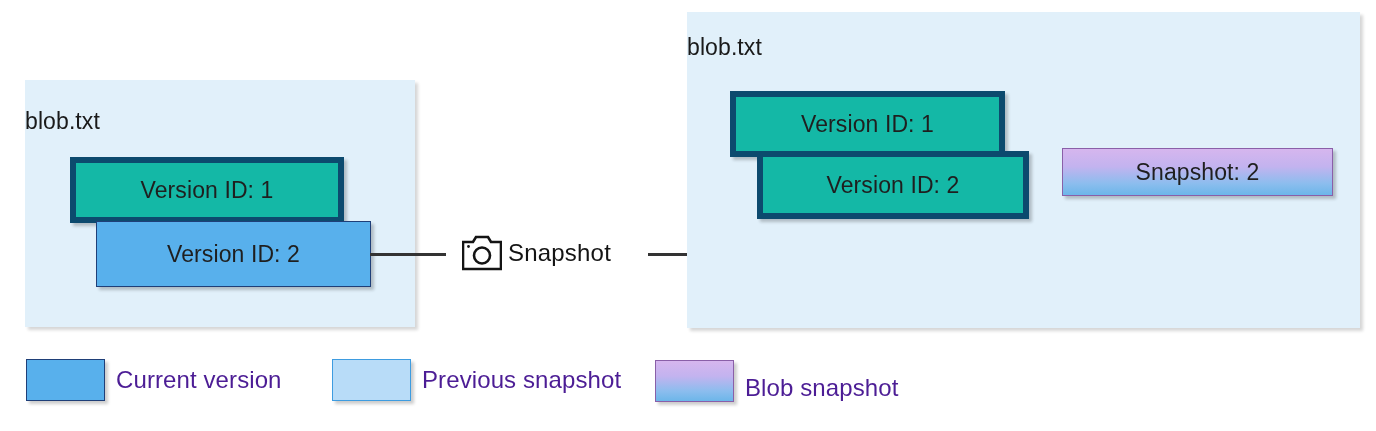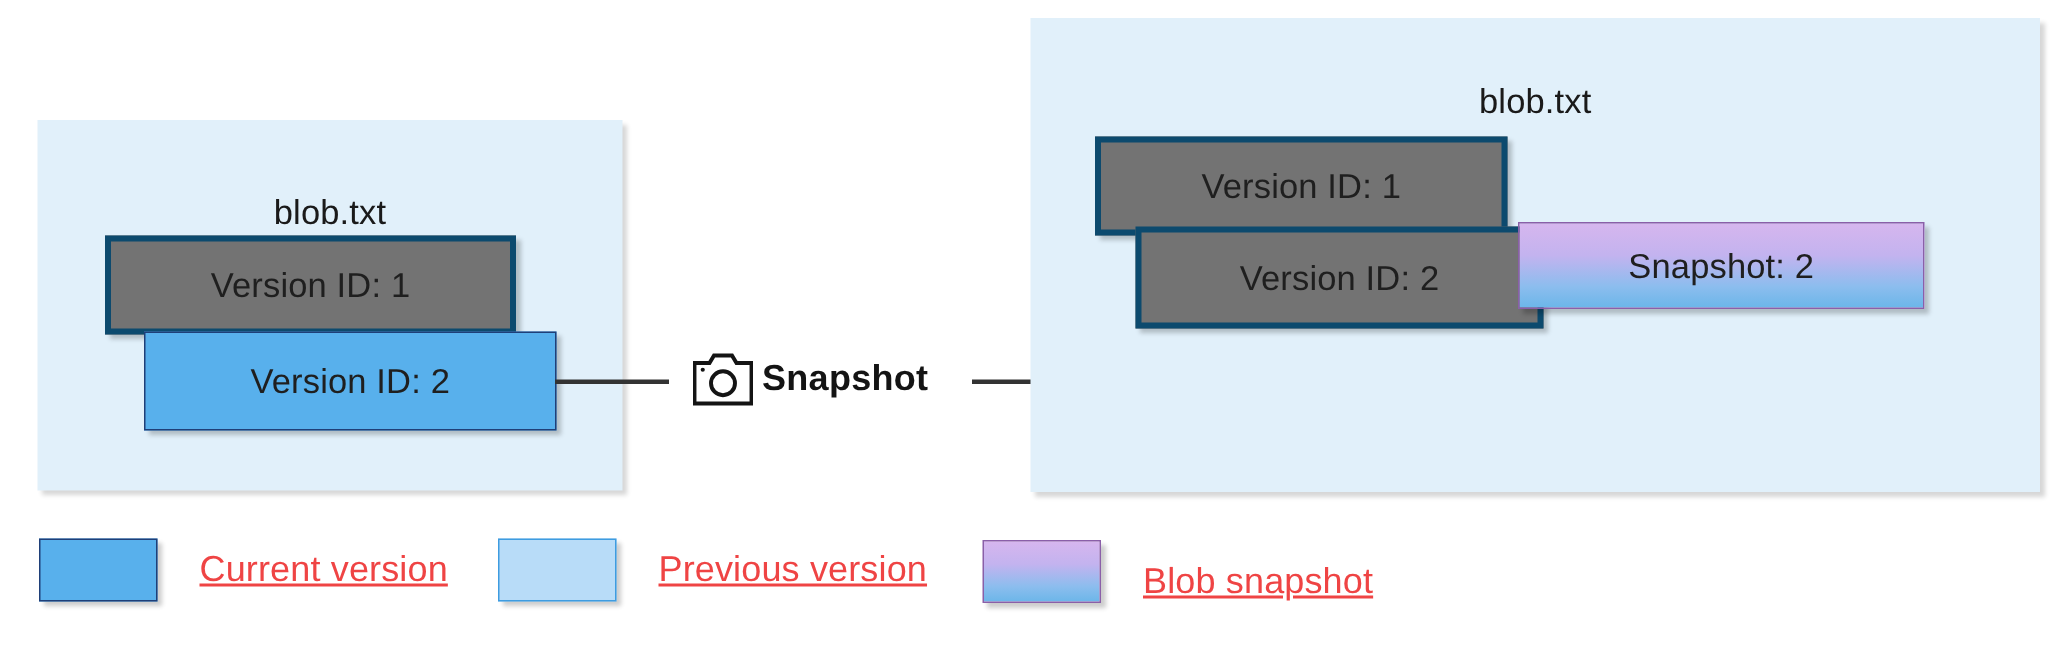--- a/index.html
+++ b/index.html
@@ -28,63 +28,61 @@
     background: #e1f0fa;
     box-shadow: 3px 3px 3px rgba(0,0,0,0.16);
   }
   #panel-left  { left: 25px;  top: 80px; width: 390px;  height: 247px; }
   #panel-right { left: 687px; top: 12px; width: 673px;  height: 316px; }
 
   .panel-title {
     position: absolute;
     left: 0;
     width: 100%;
-    text-align: center;
     color: #1a1a1a;
     font-size: 23px;
     letter-spacing: 0.1px;
-    margin-top: 20px;
   }
   #panel-left  .panel-title { top: 28px; }
   #panel-right .panel-title { top: 22px; }
 
   
   .vbox {
     position: absolute;
     box-sizing: border-box;
     display: flex;
     align-items: center;
     justify-content: center;
     font-size: 23px;
     color: #1f1f1f;
     box-shadow: 3px 3px 3px rgba(0,0,0,0.22);
     letter-spacing: 0.1px;
   }
   .vbox.previous {
-    background: #737373;
-    border: 4px solid #0c4a6e;
+    background: #14b8a6;
+    border: 6px solid #0c4a6e;
   }
   .vbox.current {
     background: #58b0ec;
     border: 1px solid #1f3f78;
   }
   .vbox.snapshot {
     background: linear-gradient(to bottom, #d6b6ee 0%, #c3b3ef 38%, #8cbdee 75%, #6cb6e9 100%);
     border: 1px solid #8a5fa8;
   }
 
   
   #l-v1 { left: 70px;  top: 157px; width: 274px; height: 66px; }
   #l-v2 { left: 96px;  top: 221px; width: 275px; height: 66px; }
 
   
   #r-v1 { left: 730px;  top: 91px;  width: 275px; height: 66px; }
   #r-v2 { left: 757px;  top: 151px; width: 272px; height: 68px; }
   #r-v3 { left: 783px;  top: 220px; width: 275px; height: 67px; }
-  #r-snap { left: 1012px; top: 148px; width: 271px; height: 58px; }
+  #r-snap { left: 1062px; top: 148px; width: 271px; height: 48px; }
 
   
   .connector-line {
     position: absolute;
     background: #333333;
     height: 3px;
   }
   #line-left  { left: 370px; top: 253px; width: 76px; }
   #line-right { left: 648px; top: 253px; width: 128px; }
 
@@ -104,21 +102,21 @@
     top: 234px;
     width: 40px;
     height: 38px;
   }
 
   #snapshot-label {
     position: absolute;
     left: 508px;
     top: 239px;
     font-size: 24px;
-    font-weight: bold;
+    font-weight: normal;
     color: #141414;
     letter-spacing: 0.2px;
   }
 
   
   #legend {
     position: absolute;
     left: 0;
     top: 358px;
     width: 1376px;
@@ -138,26 +136,25 @@
     box-shadow: 3px 3px 3px rgba(0,0,0,0.20);
     flex: none;
   }
   .legend-swatch.current  { background: #58b0ec; border: 1px solid #1f3f78; }
   .legend-swatch.previous { background: #b8dcf8; border: 1px solid #3e9ce0; }
   .legend-swatch.snapshot {
     background: linear-gradient(to bottom, #d6b6ee 0%, #c3b3ef 38%, #8cbdee 75%, #6cb6e9 100%);
     border: 1px solid #8a5fa8;
   }
   .legend-text {
-    margin-left: 28px;
+    margin-left: 11px;
     font-size: 24px;
-    color: #ef4444;
+    color: #4c1d95;
     white-space: nowrap;
     letter-spacing: 0.1px;
-    text-decoration: underline;
   }
   #legend-item-0 { left: 26px; }
   #legend-item-1 { left: 332px; }
   #legend-item-2 { left: 655px; align-items: flex-end; }
 </style>
 </head>
 <body>
 
 <div class="stage">
 
@@ -201,21 +198,21 @@
 
   <div id="legend">
 
     <div class="legend-item" id="legend-item-0">
       <div class="legend-swatch current"></div>
       <div class="legend-text">Current version</div>
     </div>
 
     <div class="legend-item" id="legend-item-1">
       <div class="legend-swatch previous"></div>
-      <div class="legend-text">Previous version</div>
+      <div class="legend-text">Previous snapshot</div>
     </div>
 
     <div class="legend-item" id="legend-item-2">
       <div class="legend-swatch snapshot"></div>
       <div class="legend-text">Blob snapshot</div>
     </div>
 
   </div>
 
 </div>

